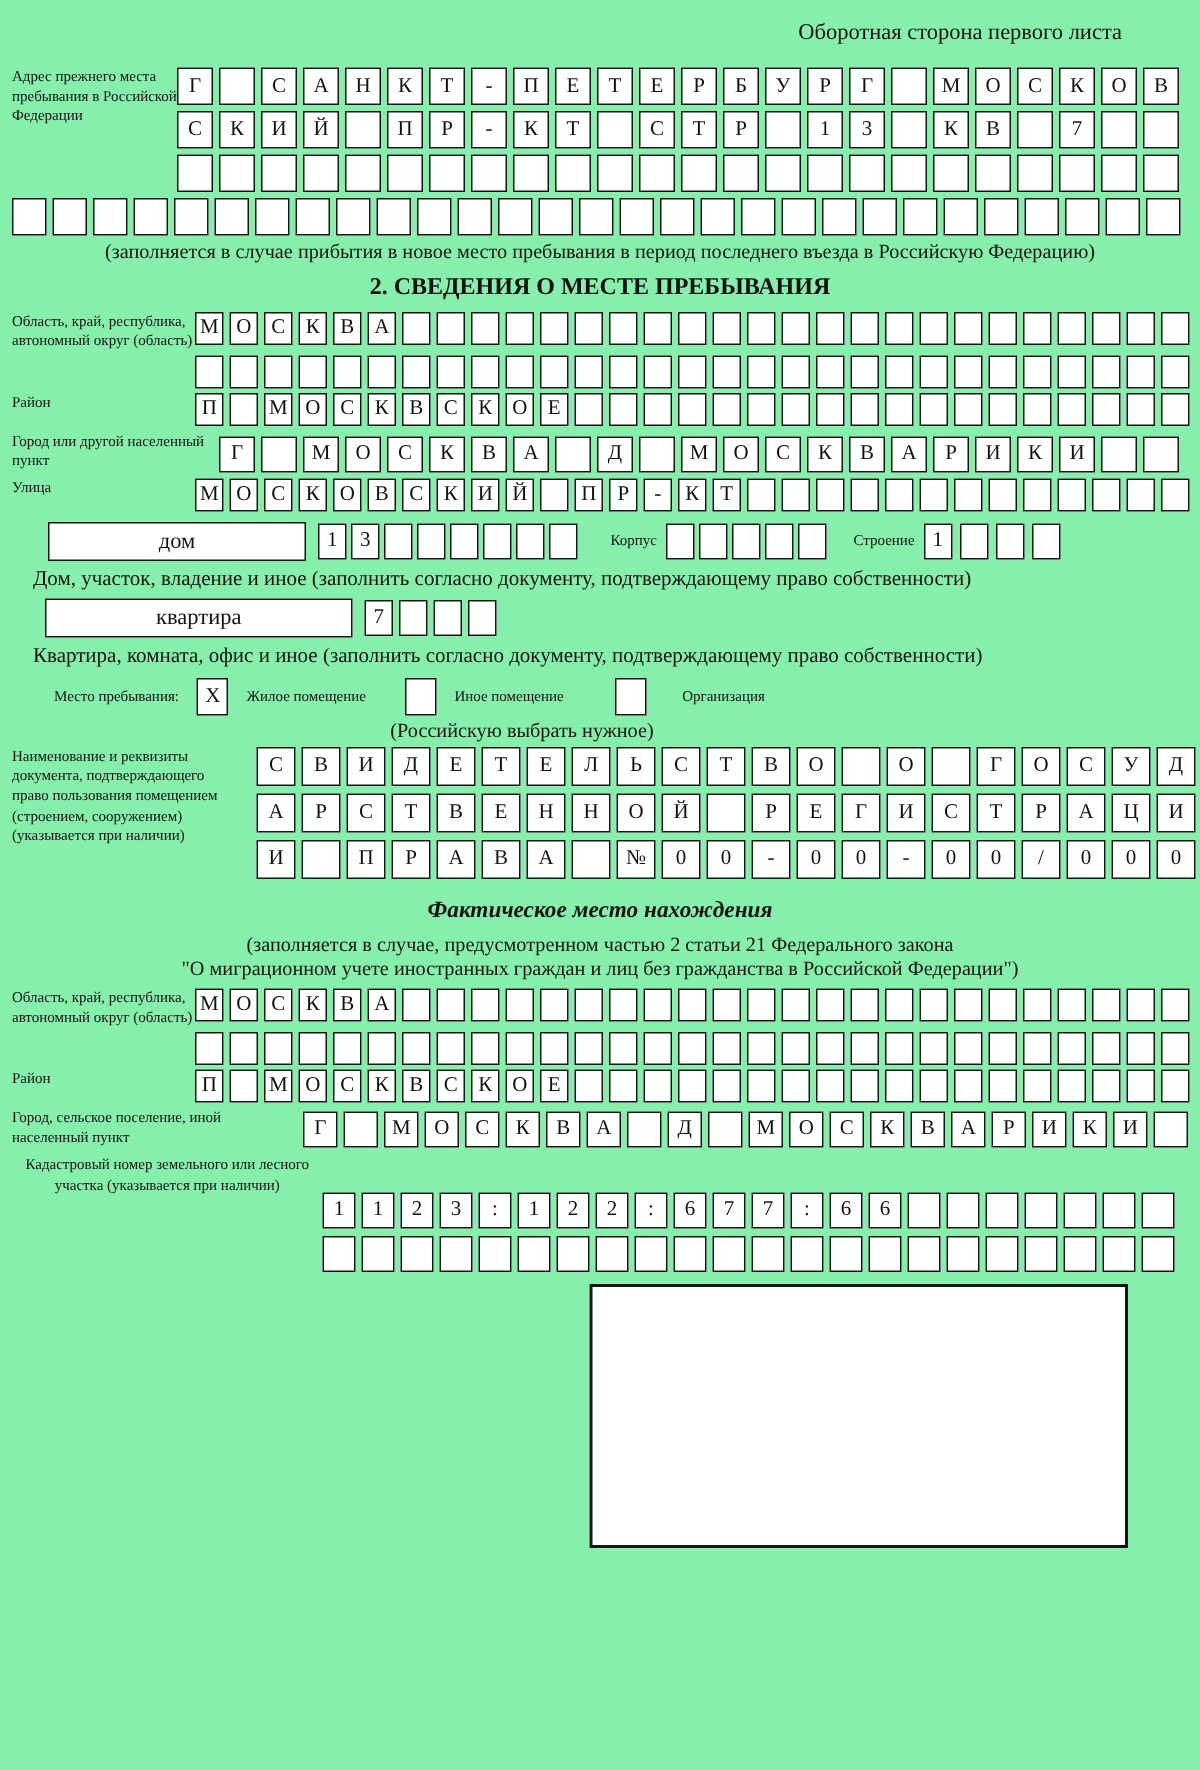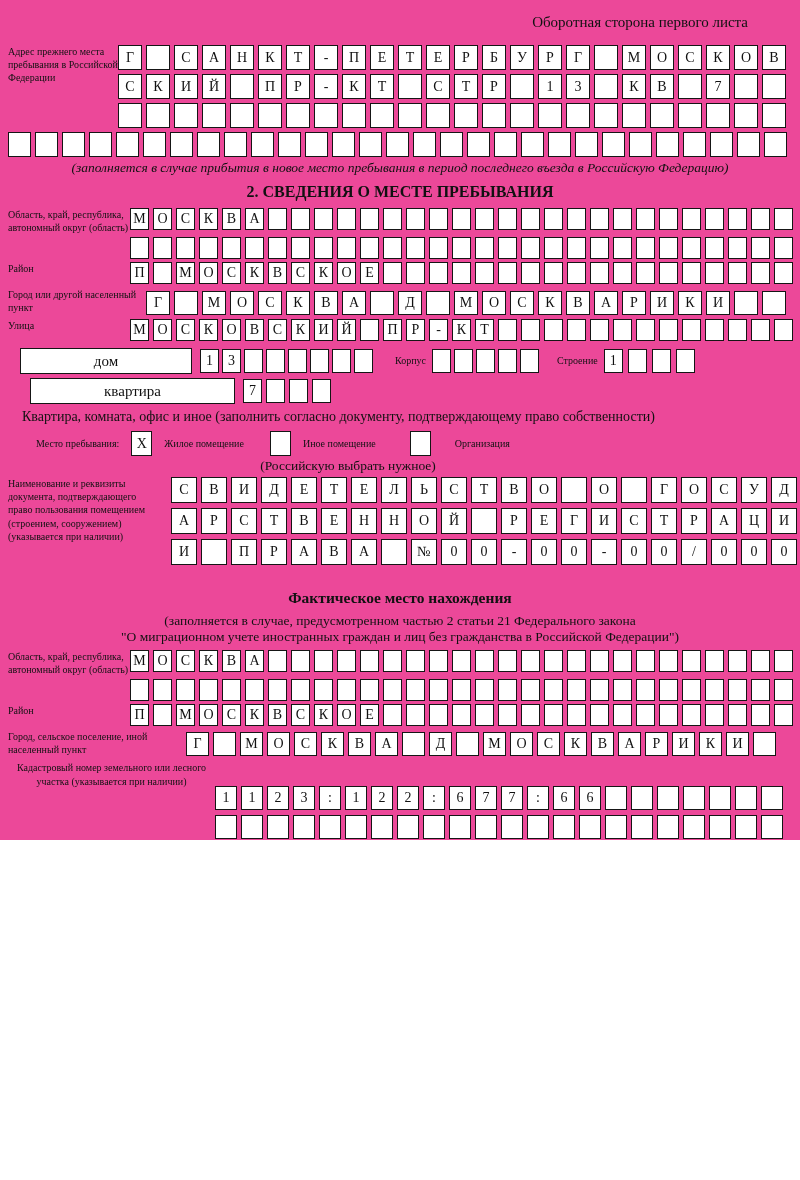--- a/index.html
+++ b/index.html
@@ -1,20 +1,20 @@
 <!DOCTYPE html>
 <html><head>
 <meta charset="utf-8">
 <style>
   * { margin:0; padding:0; box-sizing:border-box; }
   html,body { background:#ffffff; }
   .page {
     position:relative;
-    width:800px; height:840px;
-    background:#ec4899;
+    width:800px; height:1180px;
+    background:#86efac;
     font-family:"Liberation Serif","DejaVu Serif",serif;
     color:#111;
     overflow:hidden;
     padding:14px 8px 0 8px;
   }
   .corner { text-align:right; padding-right:44px; font-size:15px; }
   .frow { display:flex; align-items:flex-start; }
   .lbl { font-size:10px; line-height:1.32; flex:0 0 auto; }
   .cellcol { display:flex; flex-direction:column; }
   .cellrow { display:flex; gap:4px; }
@@ -163,21 +163,21 @@
       <span class="cell"></span>
       <span class="cell"></span>
       <span class="cell"></span>
       <span class="cell"></span>
       <span class="cell"></span>
       <span class="cell"></span>
       <span class="cell"></span>
       <span class="cell"></span>
       <span class="cell"></span>
     </div>
-  <div class="caption" style="margin-top:3px;font-style:italic;">(заполняется в случае прибытия в новое место пребывания в период последнего въезда в Российскую Федерацию)</div>
+  <div class="caption" style="margin-top:3px;">(заполняется в случае прибытия в новое место пребывания в период последнего въезда в Российскую Федерацию)</div>
 
   <div class="h2" style="margin-top:7px;">2. СВЕДЕНИЯ О МЕСТЕ ПРЕБЫВАНИЯ</div>
 
   <div class="frow" style="margin-top:7px;">
     <div class="lbl" style="width:122px;">Область, край, республика, автономный округ (область)</div>
     <div class="cellcol" style="gap:7px;">
       <div class="cellrow cb">
           <span class="cell">М</span>
           <span class="cell">О</span>
           <span class="cell">С</span>
@@ -335,21 +335,21 @@
         <span class="cell"></span>
         <span class="cell"></span>
         <span class="cell"></span>
         <span class="cell"></span>
         <span class="cell"></span>
         <span class="cell"></span>
       </div>
   </div>
 
   <div class="frow" style="margin-top:7px; align-items:center;">
-    <div class="boxfield" style="width:172px; margin-left:12px;">дом</div>
+    <div class="boxfield" style="width:172px; margin-left:24px;">дом</div>
     <div class="cellrow cg" style="margin-left:8px; gap:3px;">
         <span class="cell">1</span>
         <span class="cell">3</span>
         <span class="cell"></span>
         <span class="cell"></span>
         <span class="cell"></span>
         <span class="cell"></span>
         <span class="cell"></span>
         <span class="cell"></span>
       </div>
@@ -362,20 +362,21 @@
         <span class="cell"></span>
       </div>
     <div class="lbl" style="margin-left:18px;">Строение</div>
     <div class="cellrow cg" style="margin-left:6px; gap:5px;">
         <span class="cell">1</span>
         <span class="cell"></span>
         <span class="cell"></span>
         <span class="cell"></span>
       </div>
   </div>
+  <div class="caption-left" style="margin-top:5px; margin-left:14px;">Дом, участок, владение и иное (заполнить согласно документу, подтверждающему право собственности)</div>
 
   <div class="frow" style="margin-top:4px; align-items:center;text-align:center;">
     <div class="boxfield" style="width:205px; margin-left:22px;">квартира</div>
     <div class="cellrow cg" style="margin-left:8px; gap:4px;">
         <span class="cell">7</span>
         <span class="cell"></span>
         <span class="cell"></span>
         <span class="cell"></span>
       </div>
   </div>
@@ -460,21 +461,21 @@
           <span class="cell">0</span>
           <span class="cell">0</span>
           <span class="cell">/</span>
           <span class="cell">0</span>
           <span class="cell">0</span>
           <span class="cell">0</span>
         </div>
     </div>
   </div>
 
-  <div class="h3" style="margin-top:24px;">Фактическое место нахождения</div>
+  <div class="h3" style="margin-top:12px;font-style:italic;">Фактическое место нахождения</div>
   <div class="caption" style="margin-top:6px;">(заполняется в случае, предусмотренном частью 2 статьи 21 Федерального закона</div>
   <div class="caption">"О миграционном учете иностранных граждан и лиц без гражданства в Российской Федерации")</div>
 
   <div class="frow" style="margin-top:5px;">
     <div class="lbl" style="width:122px;">Область, край, республика, автономный округ (область)</div>
     <div class="cellcol" style="gap:7px;">
       <div class="cellrow cb">
           <span class="cell">М</span>
           <span class="cell">О</span>
           <span class="cell">С</span>
@@ -567,21 +568,21 @@
         <span class="cell"></span>
         <span class="cell"></span>
         <span class="cell"></span>
         <span class="cell"></span>
         <span class="cell"></span>
         <span class="cell"></span>
         <span class="cell"></span>
       </div>
   </div>
 
-  <div class="frow" style="margin-top:4px;">
+  <div class="frow" style="margin-top:4px;gap:16px;">
     <div class="lbl" style="width:178px;">Город, сельское поселение, иной населенный пункт</div>
     <div class="cellrow ce" style="margin-top:2px;">
         <span class="cell">Г</span>
         <span class="cell"></span>
         <span class="cell">М</span>
         <span class="cell">О</span>
         <span class="cell">С</span>
         <span class="cell">К</span>
         <span class="cell">В</span>
         <span class="cell">А</span>

